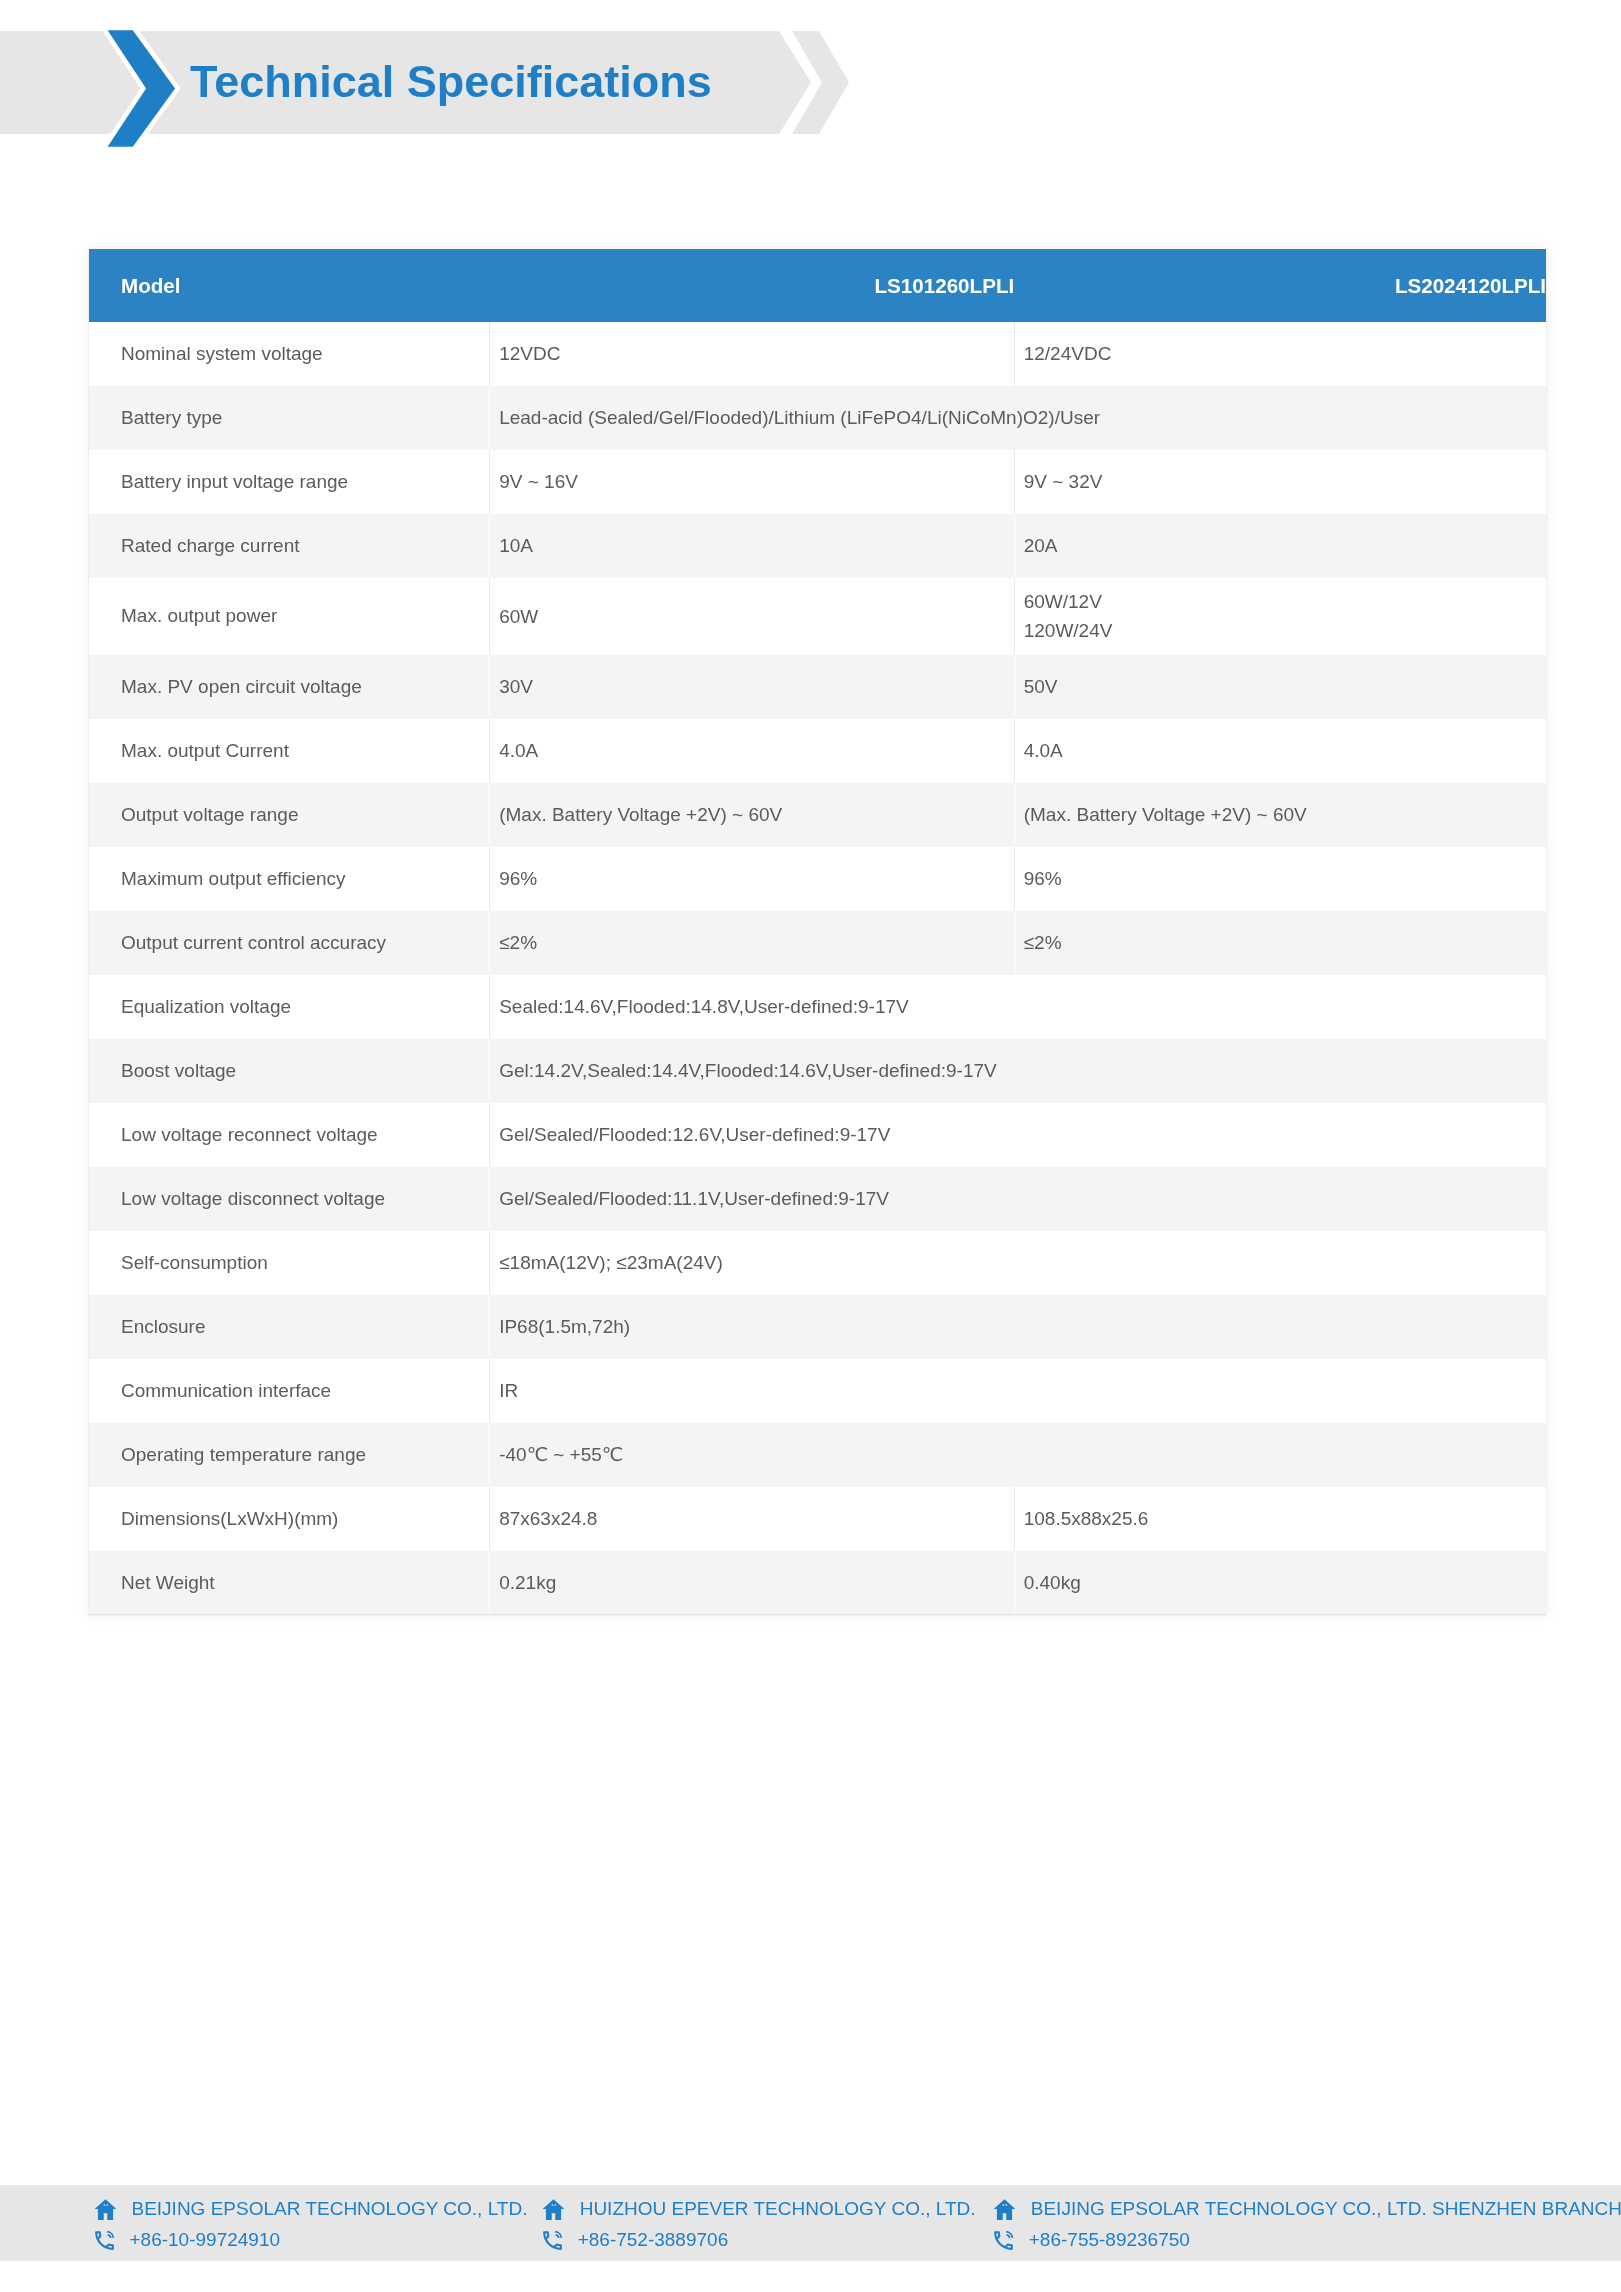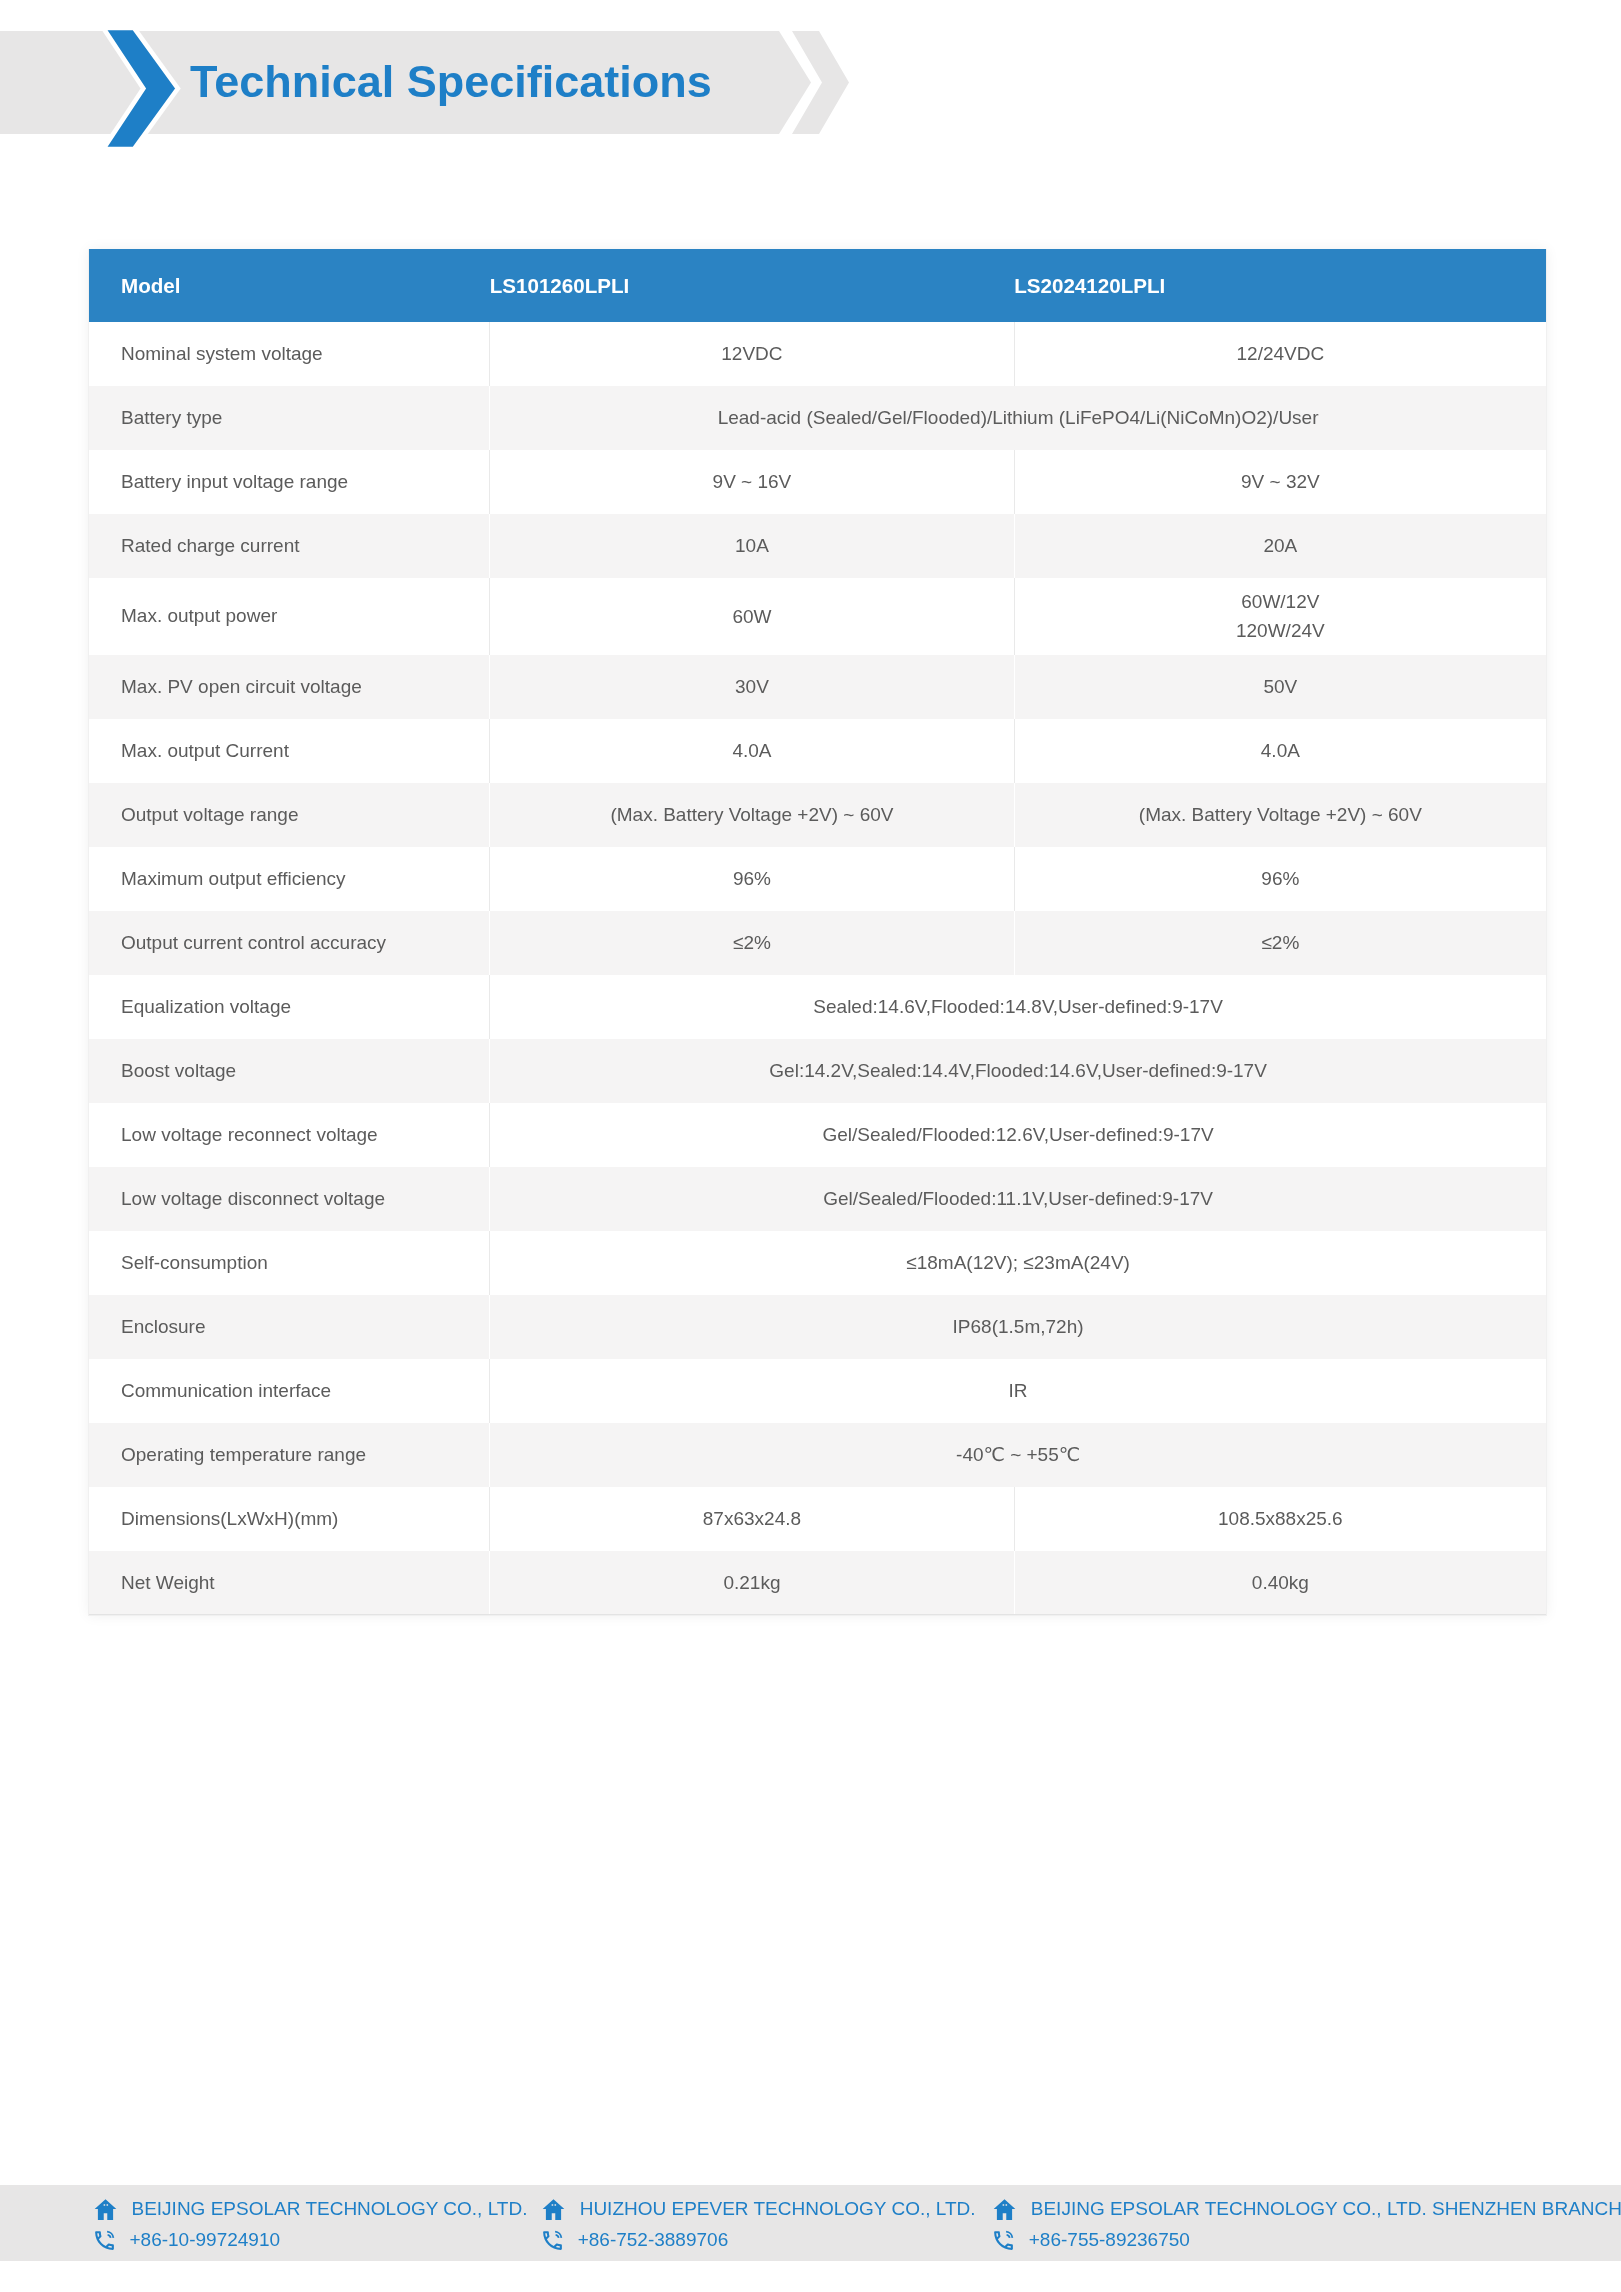--- a/index.html
+++ b/index.html
@@ -40,26 +40,26 @@
   .card{
     position:absolute;left:88px;top:249px;width:1459px;
     background:#ffffff;
     border:0.9px solid #f0f0f0;border-top:none;
     box-shadow:0 0 12.5px rgba(0,0,0,0.06);
   }
   table.spec{width:100%;border-collapse:collapse;table-layout:fixed;}
   col.c1{width:27.5%;} col.c2{width:36%;} col.c3{width:36.5%;}
   .spec thead th{
     background:var(--thead);color:#ffffff;height:73px;
-    font-size:20.6px;font-weight:bold;text-align:left;vertical-align:middle;
+    font-size:20.6px;font-weight:bold;text-align:right;vertical-align:middle;
   }
   .spec thead th:first-child{text-align:left;padding-left:32px;}
   .spec tbody td{
     height:64px;font-size:19px;color:var(--text);
-    text-align:center;vertical-align:middle;
+    vertical-align:middle;
     padding:9px 9px;border-right:0.9px solid #e9e9e9;
   }
   .spec tbody td:last-child{border-right:none;margin-left:29px;}
   .spec tbody tr:nth-child(odd){background:#ffffff;}
   .spec tbody tr:nth-child(even){background:var(--rowalt);}
   .spec tbody tr:nth-child(even) td{border-right-color:#ffffff;}
   .spec tbody td.lbl{text-align:left;padding-left:32px;}
   .spec tbody td.val{white-space:pre-line;line-height:1.55;}
   .spec tbody tr:last-child td{border-bottom:0.9px solid #e3e3e3;}
 

